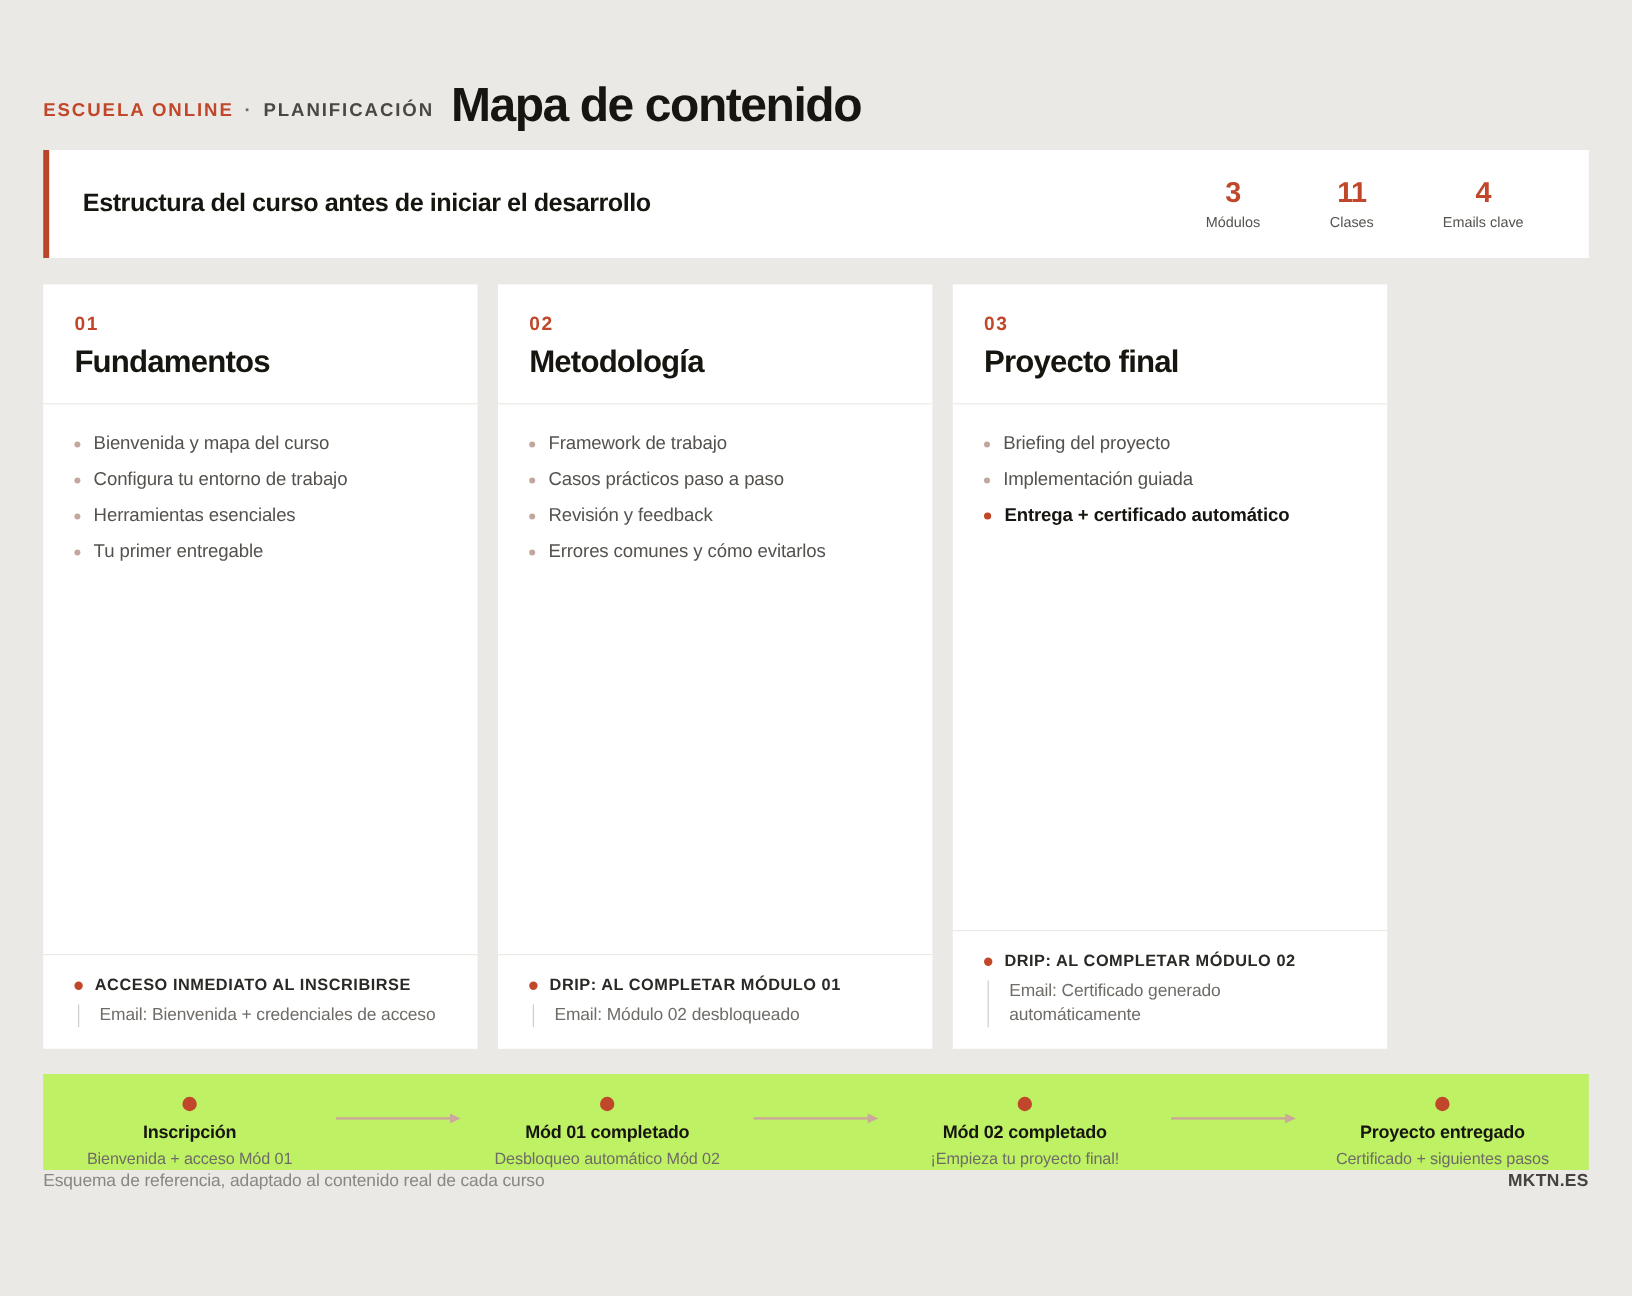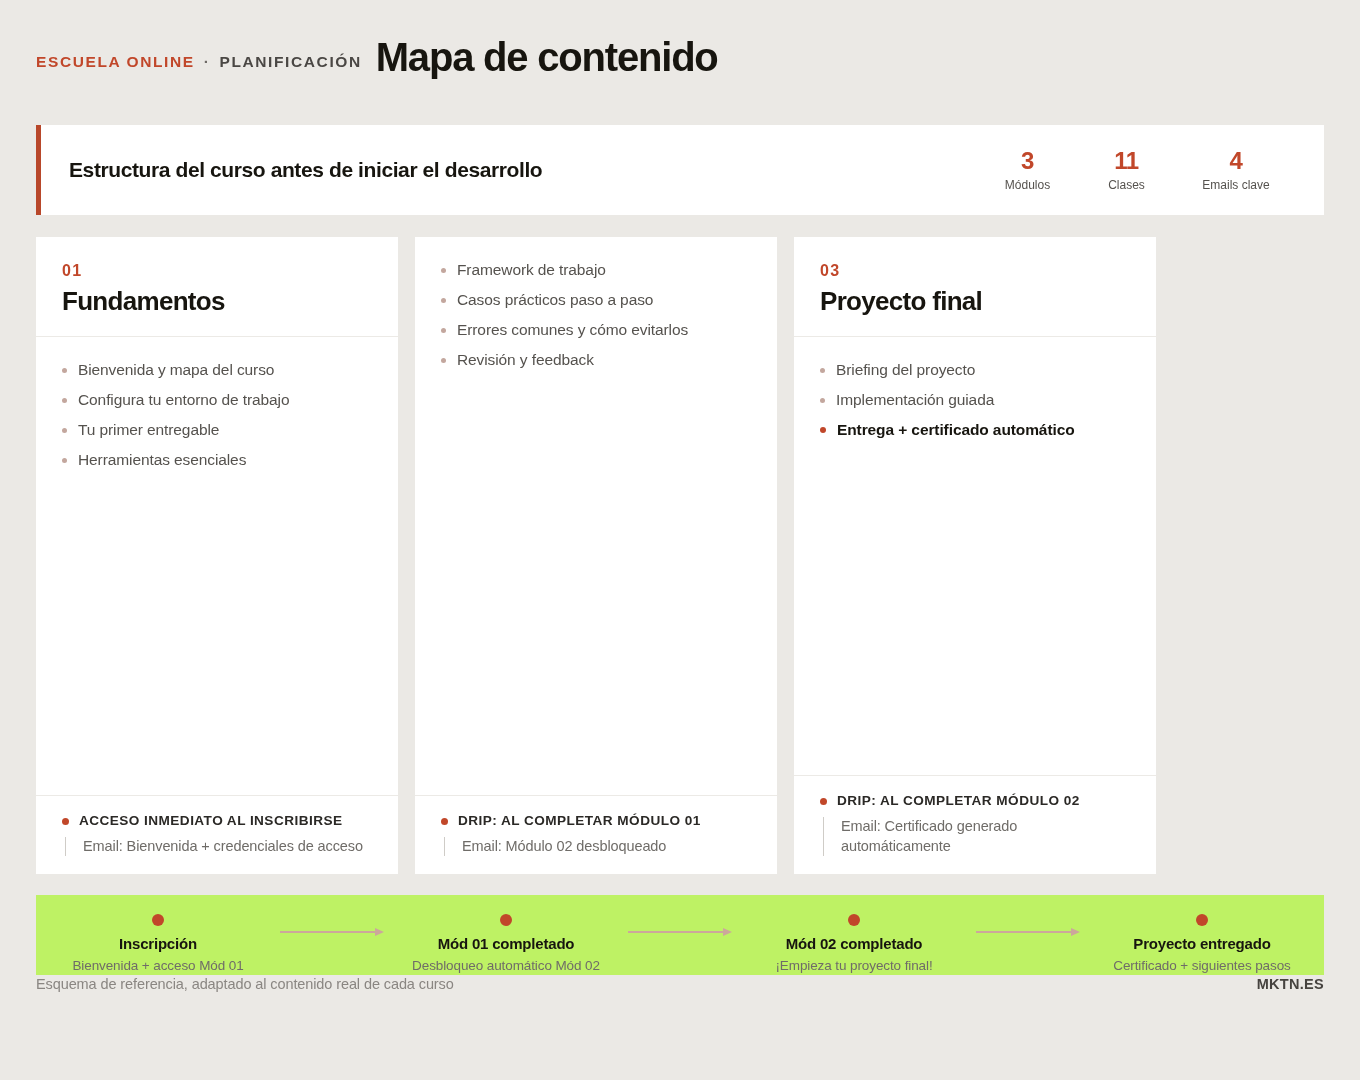--- a/index.html
+++ b/index.html
@@ -12,21 +12,21 @@
   }
   .page{
     position:relative;
     width:1360px;height:1080px;
     padding:0;
     overflow:hidden;
   }
 
   
   .topbar{
-    position:absolute;left:36px;top:37px;right:36px;
+    position:absolute;left:36px;top:68px;right:36px;
     height:52px;
     display:flex;align-items:baseline;gap:14px;
   }
   .eyebrow{
     display:flex;align-items:baseline;gap:9px;
     font-size:15.5px;font-weight:bold;letter-spacing:1.6px;
     white-space:nowrap;
     transform:translateY(-4px);
   }
   .eyebrow .kicker{color:#C1472A;}
@@ -230,56 +230,60 @@
         <div class="lesson">
           <span class="bullet"></span>
           <span class="lesson-text">Bienvenida y mapa del curso</span>
         </div>
         <div class="lesson">
           <span class="bullet"></span>
           <span class="lesson-text">Configura tu entorno de trabajo</span>
         </div>
         <div class="lesson">
           <span class="bullet"></span>
+          <span class="lesson-text">Herramientas esenciales</span>
+        </div>
+        <div class="lesson">
+          <span class="bullet"></span>
           <span class="lesson-text">Tu primer entregable</span>
-        </div>
-        <div class="lesson">
-          <span class="bullet"></span>
-          <span class="lesson-text">Herramientas esenciales</span>
         </div>
       </div>
       <div class="card-foot">
         <div class="foot-title-row">
           <span class="foot-dot"></span>
           <span class="foot-title">ACCESO INMEDIATO AL INSCRIBIRSE</span>
         </div>
         <div class="foot-sub-row">
           <span class="foot-rule"></span>
           <span class="foot-sub">Email: Bienvenida + credenciales de acceso</span>
         </div>
       </div>
     </div>
 
     <div class="card">
+      <div class="card-head">
+        <div class="card-num">02</div>
+        <div class="card-title">Metodología</div>
+      </div>
       <div class="card-body">
         <div class="lesson">
           <span class="bullet"></span>
           <span class="lesson-text">Framework de trabajo</span>
         </div>
         <div class="lesson">
           <span class="bullet"></span>
           <span class="lesson-text">Casos prácticos paso a paso</span>
         </div>
         <div class="lesson">
           <span class="bullet"></span>
+          <span class="lesson-text">Revisión y feedback</span>
+        </div>
+        <div class="lesson">
+          <span class="bullet"></span>
           <span class="lesson-text">Errores comunes y cómo evitarlos</span>
-        </div>
-        <div class="lesson">
-          <span class="bullet"></span>
-          <span class="lesson-text">Revisión y feedback</span>
         </div>
       </div>
       <div class="card-foot">
         <div class="foot-title-row">
           <span class="foot-dot"></span>
           <span class="foot-title">DRIP: AL COMPLETAR MÓDULO 01</span>
         </div>
         <div class="foot-sub-row">
           <span class="foot-rule"></span>
           <span class="foot-sub">Email: Módulo 02 desbloqueado</span>

